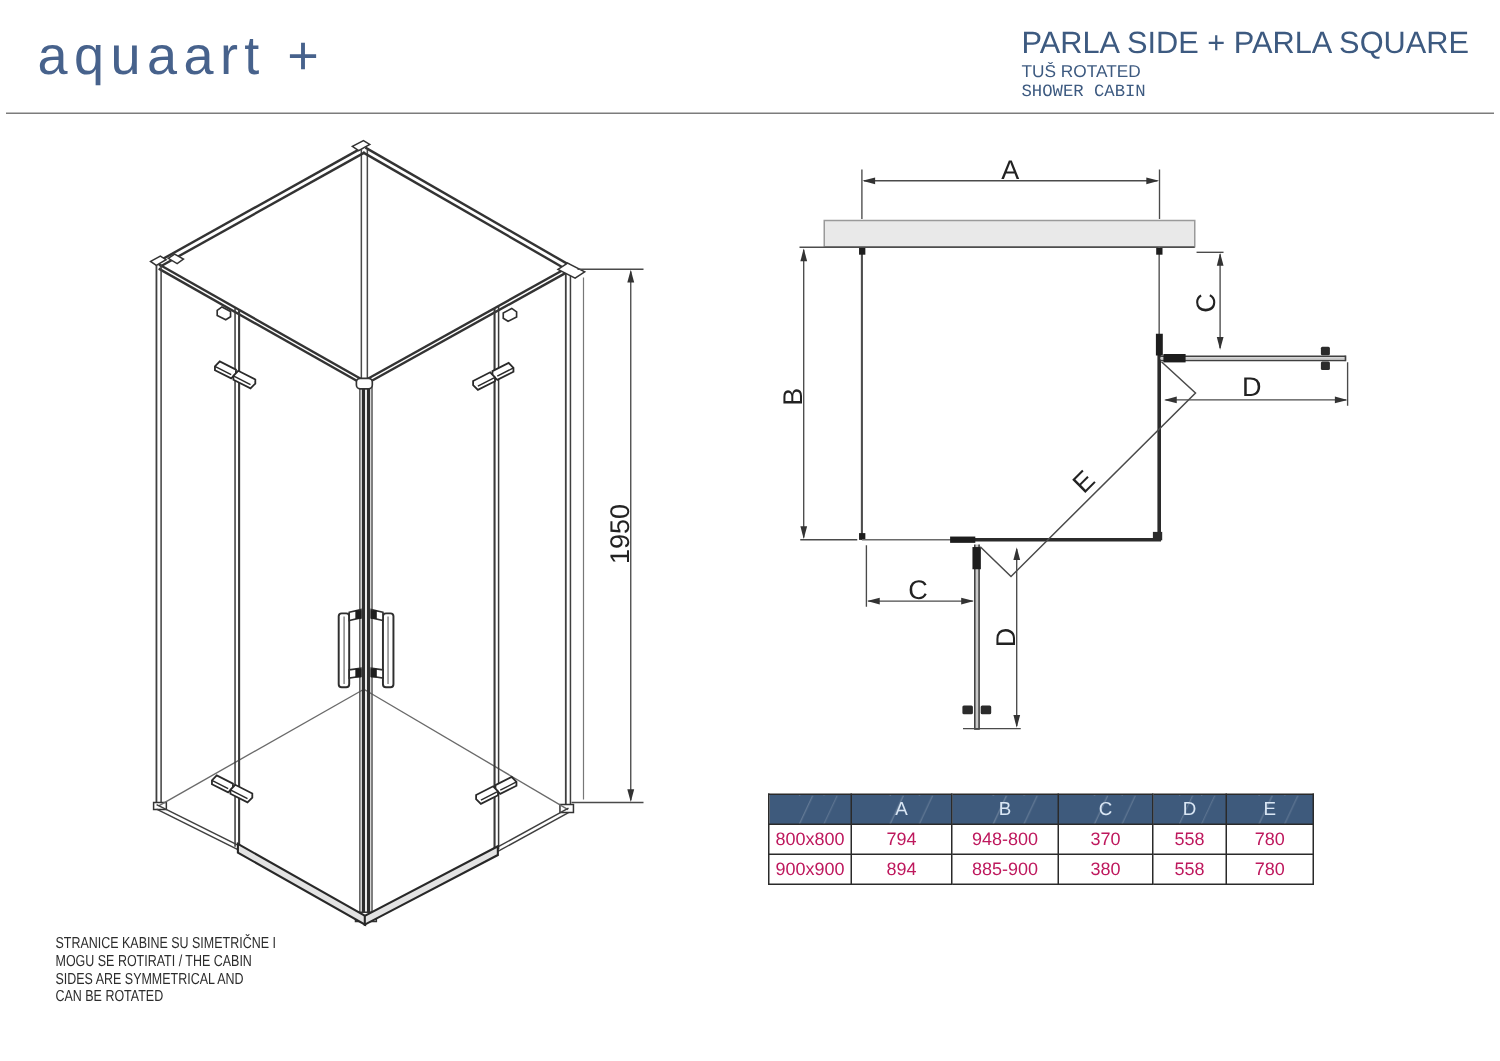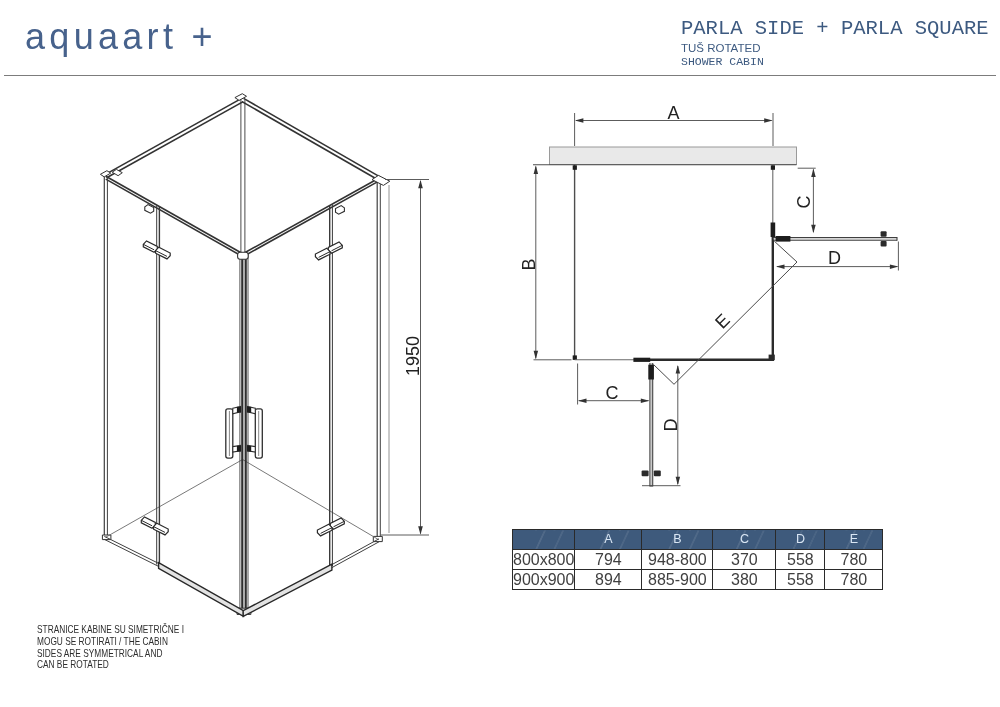--- a/index.html
+++ b/index.html
@@ -2,33 +2,33 @@
 <html><head>
 <meta charset="utf-8">
 <style>
   html,body{margin:0;padding:0;background:#fff;}
   #page{position:relative;width:1000px;height:707px;background:#fff;overflow:hidden;
         font-family:"Liberation Sans",sans-serif;padding-left:32px;}
   .abs{position:absolute;}
   svg{position:absolute;left:0;top:0;}
   table.dim{border-collapse:collapse;position:absolute;left:512px;top:529px;}
   table.dim td{border:1px solid #2a2a2a;padding:0;text-align:center;vertical-align:middle;
-    font-size:16px;color:#404040;height:19px;line-height:19px;}
+    font-size:12px;color:#be185d;height:19px;line-height:19px;}
   table.dim tr.hd td{background:#3e5a7c;color:#d9e6f4;font-size:12.5px;height:19px;
     background-image:linear-gradient(115deg, rgba(255,255,255,0) 44%, rgba(255,255,255,.28) 45%, rgba(255,255,255,0) 46%, rgba(255,255,255,0) 70%, rgba(255,255,255,.22) 71%, rgba(255,255,255,0) 72%);}
 </style>
 </head>
 <body>
 <div id="page">
 
 <div class="abs" style="left:25px;top:16px;font-size:36px;letter-spacing:4.3px;color:#47628c;">aquaart&nbsp;+</div>
 
 <div class="abs" style="left:4px;top:75px;width:992px;height:0;border-top:1px solid #7c7c7c;"></div>
 
-<div class="abs" style="left:681px;top:16.5px;font-size:20.5px;color:#3d5a80;white-space:nowrap;font-family:Liberation Mono, monospace;">PARLA SIDE + PARLA SQUARE</div>
+<div class="abs" style="left:681px;top:16.5px;font-size:20.5px;color:#3d5a80;white-space:nowrap;">PARLA SIDE + PARLA SQUARE</div>
 
 <div class="abs" style="left:681px;top:42px;font-size:11.5px;color:#3d5a80;">TUŠ ROTATED</div>
 
 <div class="abs" style="left:681px;top:55px;font-size:11.5px;color:#3d5a80;font-family:Liberation Mono, monospace;">SHOWER CABIN</div>
 
 <svg width="1000" height="707" viewBox="0 0 1000 707">
 <g stroke-linecap="butt" fill="none">
 
 <line x1="240.9" y1="100" x2="240.9" y2="253.5" stroke="#4a4a4a" stroke-width="1"></line>
 <line x1="244.9" y1="100" x2="244.9" y2="253.5" stroke="#4a4a4a" stroke-width="1"></line>

